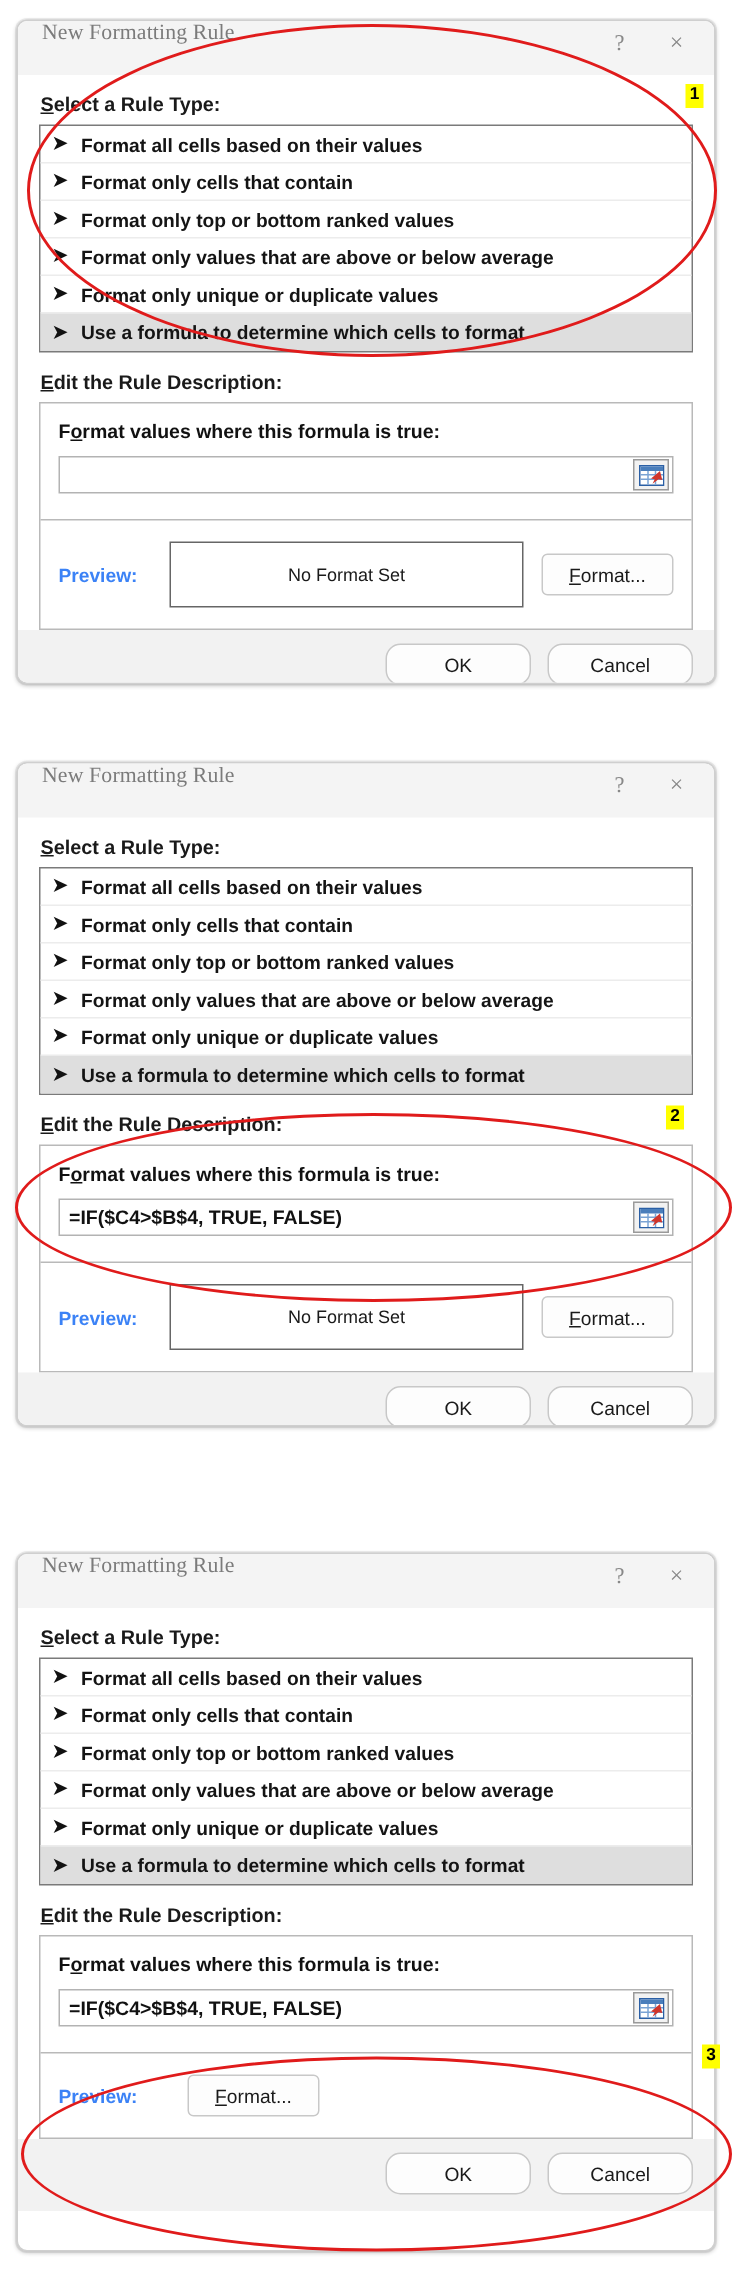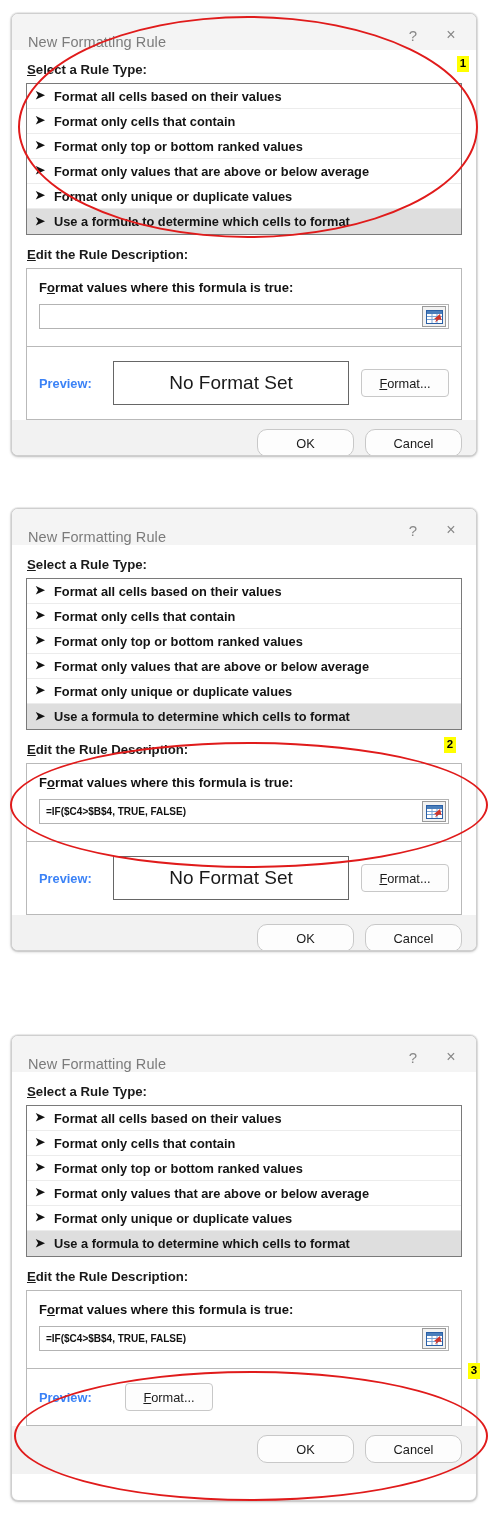--- a/index.html
+++ b/index.html
@@ -35,23 +35,24 @@
     overflow: hidden;
   }
   .dlg1 { top: 13px;   height: 443px; }
   .dlg2 { top: 508px;  height: 443px; }
   .dlg3 { top: 1035px; height: 466px; }
 
   .titlebar {
     height: 36px;
     background: #f4f4f4;
     display: flex;
-    align-items: flex-end;
+    align-items: flex-start;
     padding: 0 6px 0 16px;
     box-sizing: border-box;
+    font-family: Liberation Serif, serif;
   }
   .title-text {
     font-size: 14.5px;
     color: #7b7b7b;
     letter-spacing: 0.1px;
     flex: 1;
   }
   .tb-btn {
     width: 38px;
     height: 30px;
@@ -125,21 +126,21 @@
   .formula-row {
     display: flex;
     align-items: center;
     border: 1px solid #b3b3b3;
     background: #ffffff;
     height: 25px;
     box-sizing: border-box;
   }
   .formula-input {
     flex: 1;
-    font-size: 10px;
+    font-size: 13px;
     color: #111;
     font-weight: 600;
     padding-left: 6px;
     white-space: nowrap;
     overflow: hidden;
   }
   .range-picker {
     width: 24px;
     height: 21px;
     margin-right: 2px;
@@ -169,21 +170,21 @@
     width: 74px;
   }
   .preview-swatch {
     flex: 1;
     height: 44px;
     border: 1px solid #666666;
     background: #ffffff;
     display: flex;
     align-items: center;
     justify-content: center;
-    font-size: 19px;
+    font-size: 12px;
     color: #1a1a1a;
     box-sizing: border-box;
   }
   .preview-swatch.formatted {
     background: #e2efda;
     color: #375623;
     font-weight: 600;
   }
   .btn {
     border: 1px solid #c8c8c8;

